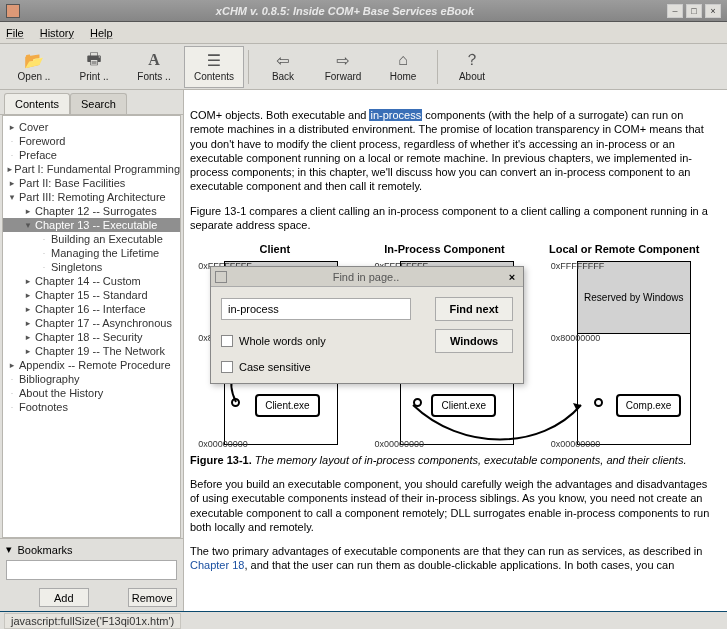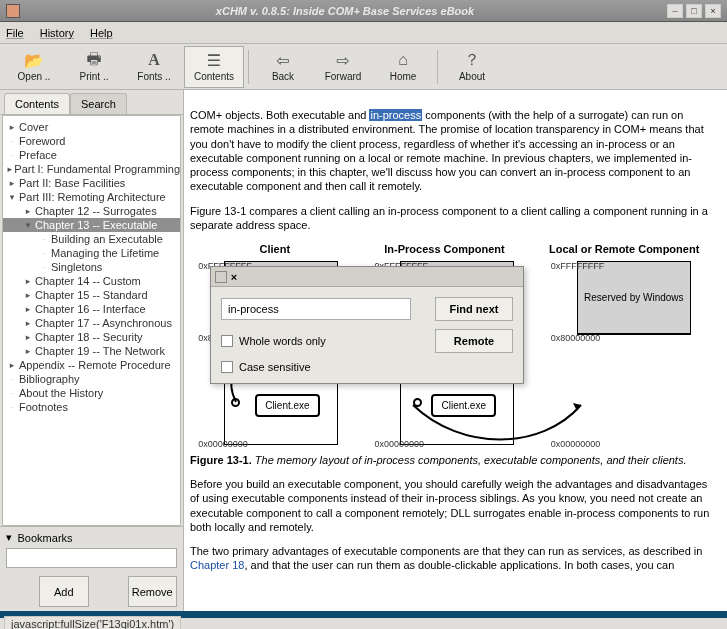--- a/index.html
+++ b/index.html
@@ -23,41 +23,41 @@
 .sidetab.active { background:#eeede8;}
 .tree { flex:1; background:#fff; border:1px solid #b8b6b0; margin:0 2px; overflow:hidden; padding:4px 0; color:#333;}
 .tree .item { white-space:nowrap; padding:1px 0 1px 4px; display:flex; align-items:center; gap:2px; cursor:pointer;}
 .tree .item .tw { width:10px; text-align:center; color:#555; font-size:9px;}
 .tree .item.sel { background:#8f8f8f; color:#fff;}
 .bmhead { display:flex; align-items:center; padding:4px 6px 2px; border-top:1px solid #b8b6b0;}
 .bmhead .tw { margin-right:6px;}
 .bminput { padding:2px 6px 4px;}
 .bminput input { width:100%; height:20px; border:1px solid #aaa; background:#fff;}
 .bmbtns { display:flex; gap:6px; padding:4px 6px;}
-.bmbtns button { flex:1; height:31px; border:1px solid #aaa; background:#efeee9;margin-left:33px;}
+.bmbtns button { flex:1; height:19px; border:1px solid #aaa; background:#efeee9;margin-left:33px;}
 .content { flex:1; background:#fff; overflow:hidden; position:relative; color:#000;}
 .content .inner { padding:18px 8px 8px 6px; line-height:1.3;}
 .content p { margin-bottom:10px;}
 .content .hl { background:#3a6fb7; color:#fff; padding:0 1px;}
 .content .lnk { color:#1a4fa0;}
 .figure { margin:10px 0;}
 .figure .row { display:flex; justify-content:space-around; font-weight:bold; text-align:center;}
 .figure .diagram { display:flex; gap:20px; justify-content:space-around; margin-top:4px;}
 .col { width:140px; position:relative;}
 .memblock { border:1px solid #000; width:114px; margin:0 auto;}
 .memblock .seg { border-bottom:1px solid #000; height:72px; background:#fff;}
 .memblock .seg.gray { background:#d2d2d2; display:flex; align-items:center; justify-content:center; text-align:center; font-size:10px;}
 .memblock .seg.big { height:110px; position:relative;}
 .addr { font-size:9px; color:#333; position:absolute; left:0;}
 .box { border:2px solid #000; border-radius:4px; padding:3px 8px; font-size:10px; background:#fff; position:absolute;}
 .dot { width:9px; height:9px; border:2px solid #000; border-radius:50%; background:#fff; position:absolute;}
 .figcap { margin-top:8px; font-size:11px;}
 .figcap b { font-weight:bold;}
 .figcap i { font-style:italic;}
-.statusbar { height:18px; border-top:7px solid #0c4a6e; background:#e0dfdb; display:flex; align-items:center; padding:0 4px; font-size:10px; color:#333;text-align:center;}
+.statusbar { height:18px; border-top:1px solid #0c4a6e; background:#e0dfdb; display:flex; align-items:center; padding:0 4px; font-size:10px; color:#333;text-align:center;}
 .statusbar .cell { border:1px solid #c7c5bf; padding:1px 6px; background:#e6e4de;}
 
 .dialog { position:absolute; left:210px; top:266px; width:314px; background:#e8e6e0; border:1px solid #888; box-shadow:2px 2px 6px rgba(0,0,0,.25);}
 .dlg-title { height:20px; background:#d2d0c9; display:flex; align-items:center; padding:0 4px; border-bottom:1px solid #aaa;}
 .dlg-title span.t { flex:1; text-align:center; color:#555;}
 .dlg-title .sq { width:12px;height:12px;border:1px solid #888;}
 .dlg-title .x { width:14px;height:14px; display:flex;align-items:center;justify-content:center;font-weight:bold; cursor:pointer;}
 .dlg-body { padding:10px; display:grid; grid-template-columns: 1fr auto; gap:8px 10px; align-items:center;}
 .dlg-body input[type=text]{ height:22px; border:1px solid #aaa; background:#fff; padding:0 6px; width:190px;}
 .dlg-body button { width:78px; height:24px; border:1px solid #aaa; background:#efeee9;font-weight:bold;}
@@ -264,20 +264,24 @@
               </div>
             </div>
             <span class="addr" style="top:72px;">0x80000000</span>
             <span class="addr" style="top:178px;">0x00000000</span>
           </div>
 
           <div class="col" style="width:160px;">
             <span class="addr" style="top:0">0xFFFFFFFF</span>
             <div class="memblock" style="margin-left:26px;">
               <div class="seg gray">Reserved by Windows</div>
+              <div class="seg big" style="border-bottom:none;">
+                <div class="box" style="top:60px; left:38px;">Comp.exe</div>
+                <div class="dot" style="top:64px; left:16px;"></div>
+              </div>
             </div>
             <span class="addr" style="top:72px;">0x80000000</span>
             <span class="addr" style="top:178px;">0x00000000</span>
             <svg class="curve" style="left:-140px; top:130px;" width="180" height="50">
                 <path d="M2 14 C 50 60, 130 60, 170 14" fill="none" stroke="#000" stroke-width="2"></path>
                 <path d="M170 14 l-8 -2 l4 8 z" fill="#000"></path>
               </svg>
           </div>
         </div>
         <div class="figcap"><b>Figure 13-1.</b> <i>The memory layout of in-process components, executable components, and their clients.</i></div>
@@ -289,28 +293,29 @@
   </div>
 </div>
 
 <div class="statusbar">
   <span class="cell">javascript:fullSize('F13qi01x.htm')</span>
 </div>
 
 <div class="dialog">
   <div class="dlg-title">
     <span class="sq"></span>
+    <span class="t">Find in page..</span>
     <span class="x">×</span>
   </div>
   <div class="dlg-body">
     <input type="text" value="in-process" style="">
     <button>Find next</button>
     <label>
         <span class="chk"></span>
         <span>Whole words only</span>
       </label>
-    <button>Remote</button>
+    <button>Windows</button>
     <label style="grid-column:1">
         <span class="chk"></span>
         <span>Case sensitive</span>
       </label>
   </div>
 </div>
 
 </body></html>

